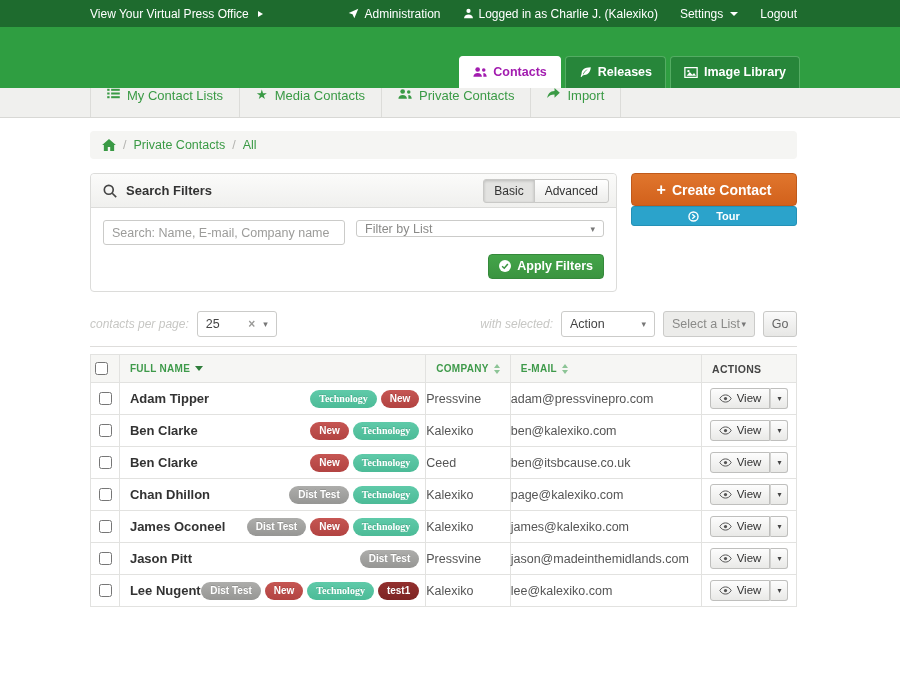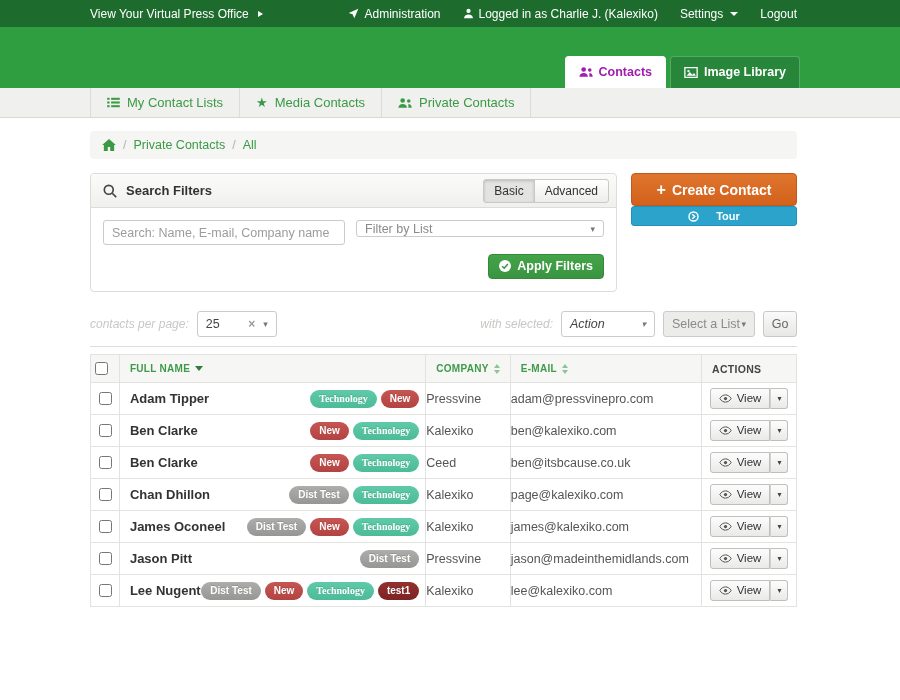--- a/index.html
+++ b/index.html
@@ -32,21 +32,21 @@
     display:flex; align-items:center; gap:6px; padding:8px 13px 9px;
     font-size:12.5px; font-weight:bold; color:#fff;
     background:#27863a; border:1px solid #54ac63; border-bottom:none;
     border-radius:4px 4px 0 0;
   }
   .tab.active { background:#fff; color:#a21caf; border-color:#fff; }
 
   
   .subnav { height:30px; background:#f0f0ee; border-bottom:1px solid #d8d8d5; display:flex; padding-left:90px; }
   .subnav-item {
-    display:flex; align-items:center; gap:7px; padding:0 16px;
+    display:flex; align-items:flex-start; gap:7px; padding:0 16px;
     font-size:13px; color:#3a9a45; border-right:1px solid #dcdcd9;
   }
   .subnav-item:first-child { border-left:1px solid #dcdcd9; }
   .star-glyph { font-size:13px; line-height:1; }
 
   
   .content { margin-left:90px; width:707px; }
 
   .breadcrumb {
     margin-top:13px; background:#f5f5f3; border-radius:4px; height:28px;
@@ -105,21 +105,21 @@
     display:flex; align-items:center; justify-content:center; gap:17px;
   }
 
   
   .list-controls { margin-top:19px; display:flex; align-items:center; }
   .muted-label { font-style:italic; color:#c7c7c4; font-size:12px; }
   .sel-per-page { width:80px; margin-left:8px; color:#444; height:26px; }
   .clear-x { margin-left:auto; color:#9a9a98; font-size:12px; font-weight:bold; }
   .sel-per-page .caret-char { margin-left:8px; }
   .spacer { flex:1; }
-  .sel-action { width:94px; margin-left:8px; color:#444; height:26px;font-style:italic; }
+  .sel-action { width:94px; margin-left:8px; color:#444; height:26px; }
   .sel-action .caret-char { margin-left:auto; }
   .sel-list { width:92px; margin-left:8px; height:26px; background:#ececea; color:#8a8a88; }
   .sel-list .caret-char { margin-left:auto; }
   .btn-go {
     margin-left:8px; width:34px; height:26px;
     background:linear-gradient(#fafafa,#e7e7e5); border:1px solid #c9c9c7;
     border-radius:3px; color:#666; font-size:12.5px;
   }
 
   .rule { margin:9px 0 7px; border:none; border-top:1px solid #dedddb; }
@@ -207,20 +207,28 @@
             <circle cx="6" cy="3.8" r="3"></circle>
             <path d="M.5 13.2c0-3 2.4-4.9 5.5-4.9s5.5 1.9 5.5 4.9z"></path>
             <circle cx="13.8" cy="4.4" r="2.3"></circle>
             <path d="M13.3 8.4c2.5.2 4.3 1.9 4.3 4.8h-4.3z"></path>
           </svg>
       </span>
       <span>Contacts</span>
     </a>
     <a class="tab">
       <span class="icon">
+        <svg width="13" height="12" viewBox="0 0 16 16" fill="currentColor">
+            <path d="M15 1.5C6.5 1.5 2.8 5.4 2.8 9.6c0 1.4-.6 2.9-1.3 4.3l1.4.7c.8-1.5 1.8-2.7 3.6-2.7 6.1 0 8.5-6.5 8.5-10.4zM4.8 10.5c.9-2.6 3-4.9 6.3-6.2-2.9 2-4.9 4.3-5.6 6.9z"></path>
+          </svg>
+      </span>
+      <span>Releases</span>
+    </a>
+    <a class="tab">
+      <span class="icon">
         <svg width="14" height="11" viewBox="0 0 16 13" fill="currentColor">
             <path d="M0 0h16v13H0zm1.5 1.5v10h13v-10z"></path>
             <circle cx="5" cy="4.8" r="1.4"></circle>
             <path d="M2.8 10.4 6.6 6l3 3.2 2-2 2.3 3.2z"></path>
           </svg>
       </span>
       <span>Image Library</span>
     </a>
   </div>
 </div>
@@ -247,20 +255,28 @@
     <span class="icon">
       <svg width="14" height="12" viewBox="0 0 18 14" fill="currentColor">
           <circle cx="6" cy="3.8" r="3"></circle>
           <path d="M.5 13.2c0-3 2.4-4.9 5.5-4.9s5.5 1.9 5.5 4.9z"></path>
           <circle cx="13.8" cy="4.4" r="2.3"></circle>
           <path d="M13.3 8.4c2.5.2 4.3 1.9 4.3 4.8h-4.3z"></path>
         </svg>
     </span>
     <span>Private Contacts</span>
   </a>
+  <a class="subnav-item">
+    <span class="icon">
+      <svg width="13" height="11" viewBox="0 0 16 14" fill="currentColor">
+          <path d="M9.3 0v3.9C3.4 3.9 1 8 0 12.6c2.4-2.9 5-4.3 9.3-4.3v4L16 6z"></path>
+        </svg>
+    </span>
+    <span>Import</span>
+  </a>
 </div>
 
 <div class="content">
 
   <div class="breadcrumb">
     <a style="color:#3a9a45; display:flex;">
       <svg width="14" height="12" viewBox="0 0 16 14" fill="currentColor">
           <path d="M8 0 0 7h2v7h4.6V9.4h2.8V14H14V7h2z"></path>
         </svg>
     </a>

